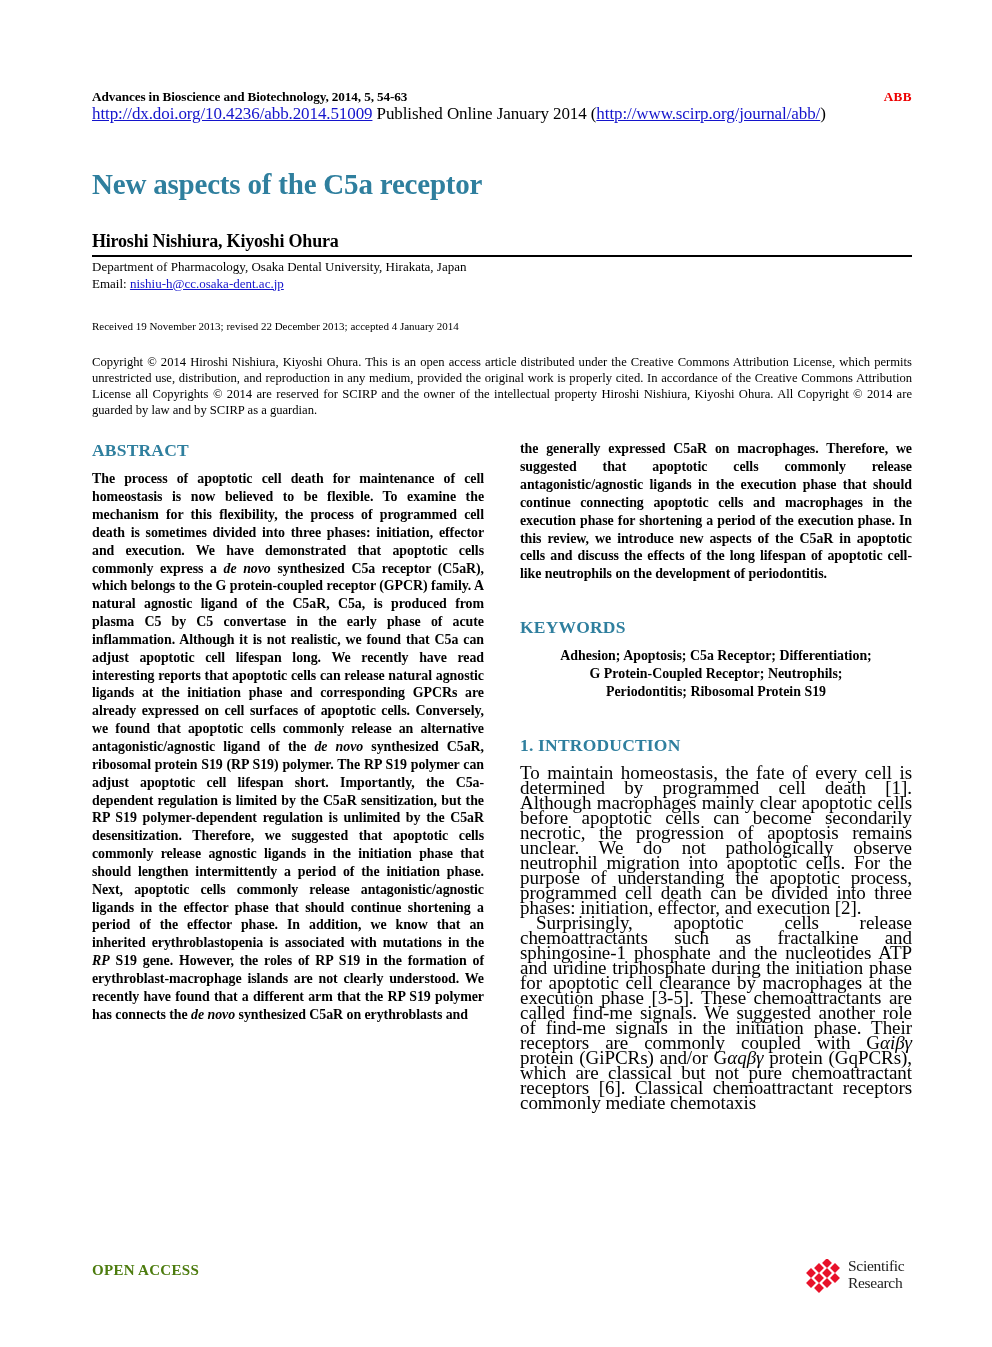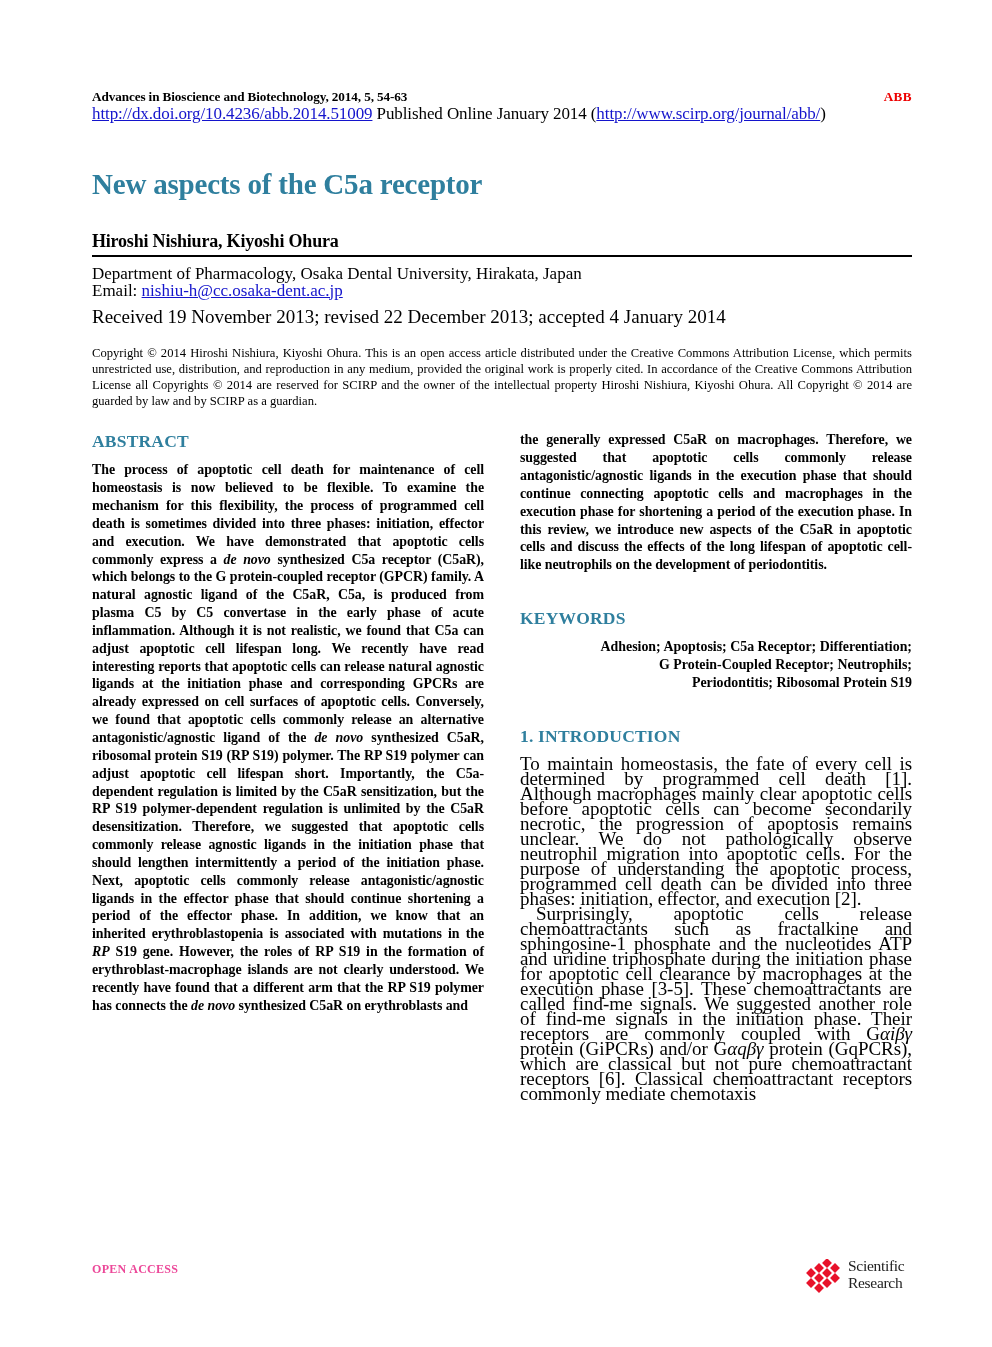--- a/index.html
+++ b/index.html
@@ -81,31 +81,31 @@
   }
   .rule-thick {
     margin-top: 4px;
     border-top: 2.6px solid #000;
     width: 100%;
     height: 0;
   }
 
   
   .affil {
-    margin-top: 9px;
-    font-size: 17px;
+    margin-top: 2px;
+    font-size: 13px;
     line-height: 16.5px;
     font-family: Liberation Serif, serif;
   }
   .affil .email-label { }
 
   
   .dates {
-    margin-top: 10px;
-    font-size: 19px;
+    margin-top: 26px;
+    font-size: 11px;
     line-height: 16.5px;
   }
 
   
   .copyright {
     margin-top: 19px;
     font-size: 12.6px;
     line-height: 16.2px;
     text-align: justify;
   }
@@ -141,41 +141,41 @@
     font-weight: bold;
     text-align: justify;
     margin: 0;
     letter-spacing: -0.05px;
   }
   p.keywords {
     font-size: 13.9px;
     line-height: 17.85px;
     font-weight: bold;
     margin: 0;
-    text-align: right;
+    text-align: center;
   }
   p.body-text {
     font-size: 19px;
     line-height: 15px;
     text-align: justify;
     margin: 0;
     letter-spacing: -0.05px;
   }
   p.body-text.indent { text-indent: 16px; }
   p.body-text + p.body-text { margin-top: 0; }
   .ital { font-style: italic; }
 
   
   .footer-open-access {
     position: absolute;
     left: 92px;
     top: 1262px;
-    color: #ec4899;
-    font-weight: bold;
-    font-size: 12px;
+    color: #4d7c0f;
+    font-weight: bold;
+    font-size: 15px;
     letter-spacing: 0.3px;
   }
   .footer-logo {
     position: absolute;
     left: 806px;
     top: 1255px;
     width: 112px;
     height: 46px;
   }
   .logo-diamonds {

